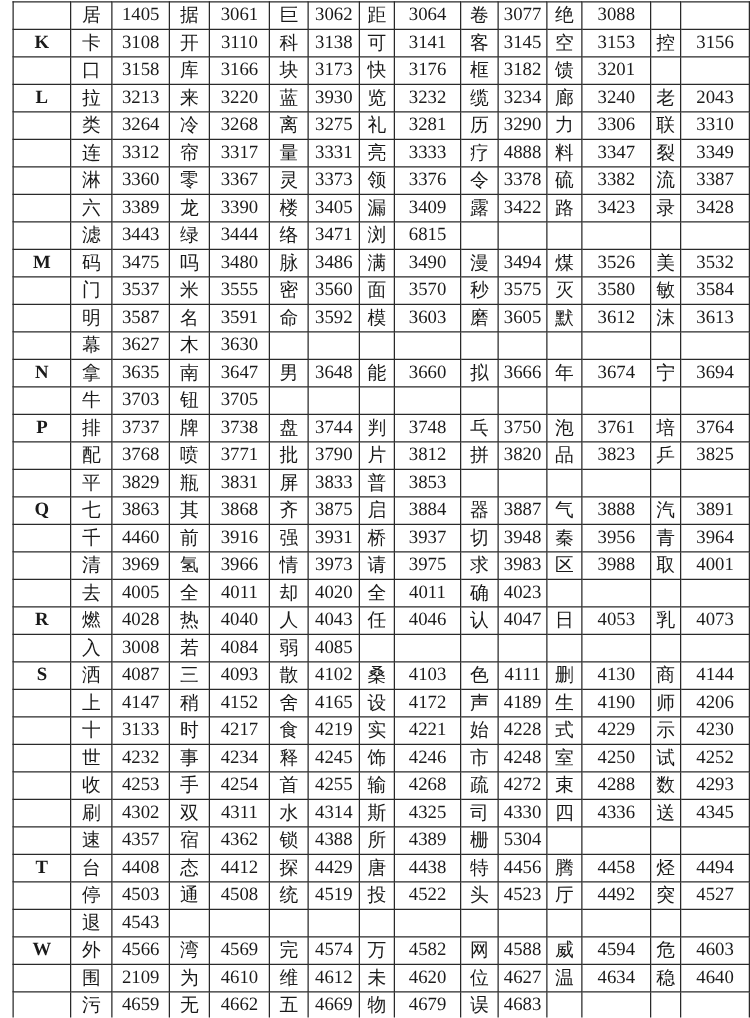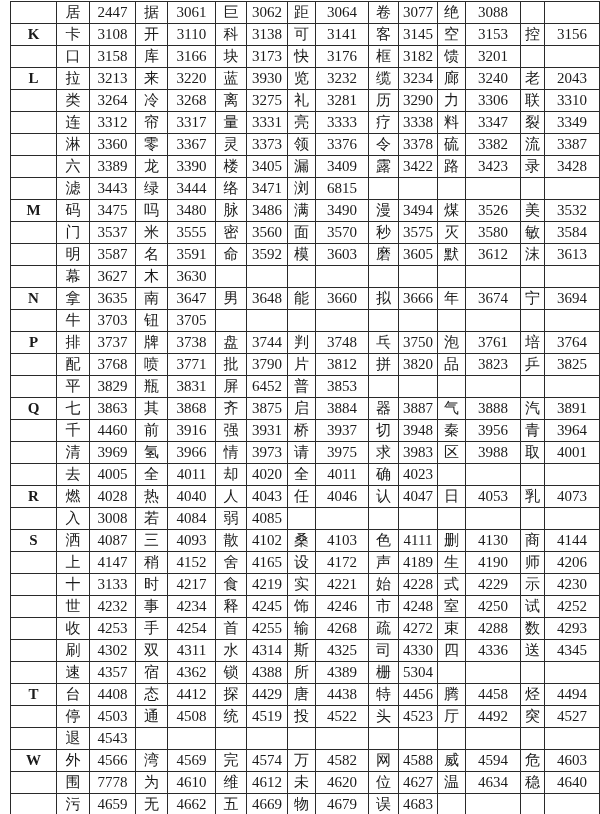--- a/index.html
+++ b/index.html
@@ -62,21 +62,21 @@
         <col style="width:39px">
       <col style="width:28px">
         <col style="width:55px">
       <col style="width:24px">
         <col style="width:55px">
     </colgroup>
     <tbody>
         <tr>
           <td class="letter"></td>
           <td class="char">居</td>
-          <td class="code">2447</td>
+          <td class="code">1405</td>
           <td class="char">据</td>
           <td class="code">3061</td>
           <td class="char">巨</td>
           <td class="code">3062</td>
           <td class="char">距</td>
           <td class="code">3064</td>
           <td class="char">卷</td>
           <td class="code">3077</td>
           <td class="char">绝</td>
           <td class="code">3088</td>
@@ -155,21 +155,21 @@
           <td class="letter"></td>
           <td class="char">连</td>
           <td class="code">3312</td>
           <td class="char">帘</td>
           <td class="code">3317</td>
           <td class="char">量</td>
           <td class="code">3331</td>
           <td class="char">亮</td>
           <td class="code">3333</td>
           <td class="char">疗</td>
-          <td class="code">3338</td>
+          <td class="code">4888</td>
           <td class="char">料</td>
           <td class="code">3347</td>
           <td class="char">裂</td>
           <td class="code">3349</td>
         </tr>
         <tr>
           <td class="letter"></td>
           <td class="char">淋</td>
           <td class="code">3360</td>
           <td class="char">零</td>
@@ -355,21 +355,21 @@
           <td class="char">乒</td>
           <td class="code">3825</td>
         </tr>
         <tr>
           <td class="letter"></td>
           <td class="char">平</td>
           <td class="code">3829</td>
           <td class="char">瓶</td>
           <td class="code">3831</td>
           <td class="char">屏</td>
-          <td class="code">6452</td>
+          <td class="code">3833</td>
           <td class="char">普</td>
           <td class="code">3853</td>
           <td class="char"></td>
           <td class="code"></td>
           <td class="char"></td>
           <td class="code"></td>
           <td class="char"></td>
           <td class="code"></td>
         </tr>
         <tr>
@@ -657,21 +657,21 @@
           <td class="char">网</td>
           <td class="code">4588</td>
           <td class="char">威</td>
           <td class="code">4594</td>
           <td class="char">危</td>
           <td class="code">4603</td>
         </tr>
         <tr>
           <td class="letter"></td>
           <td class="char">围</td>
-          <td class="code">7778</td>
+          <td class="code">2109</td>
           <td class="char">为</td>
           <td class="code">4610</td>
           <td class="char">维</td>
           <td class="code">4612</td>
           <td class="char">未</td>
           <td class="code">4620</td>
           <td class="char">位</td>
           <td class="code">4627</td>
           <td class="char">温</td>
           <td class="code">4634</td>

